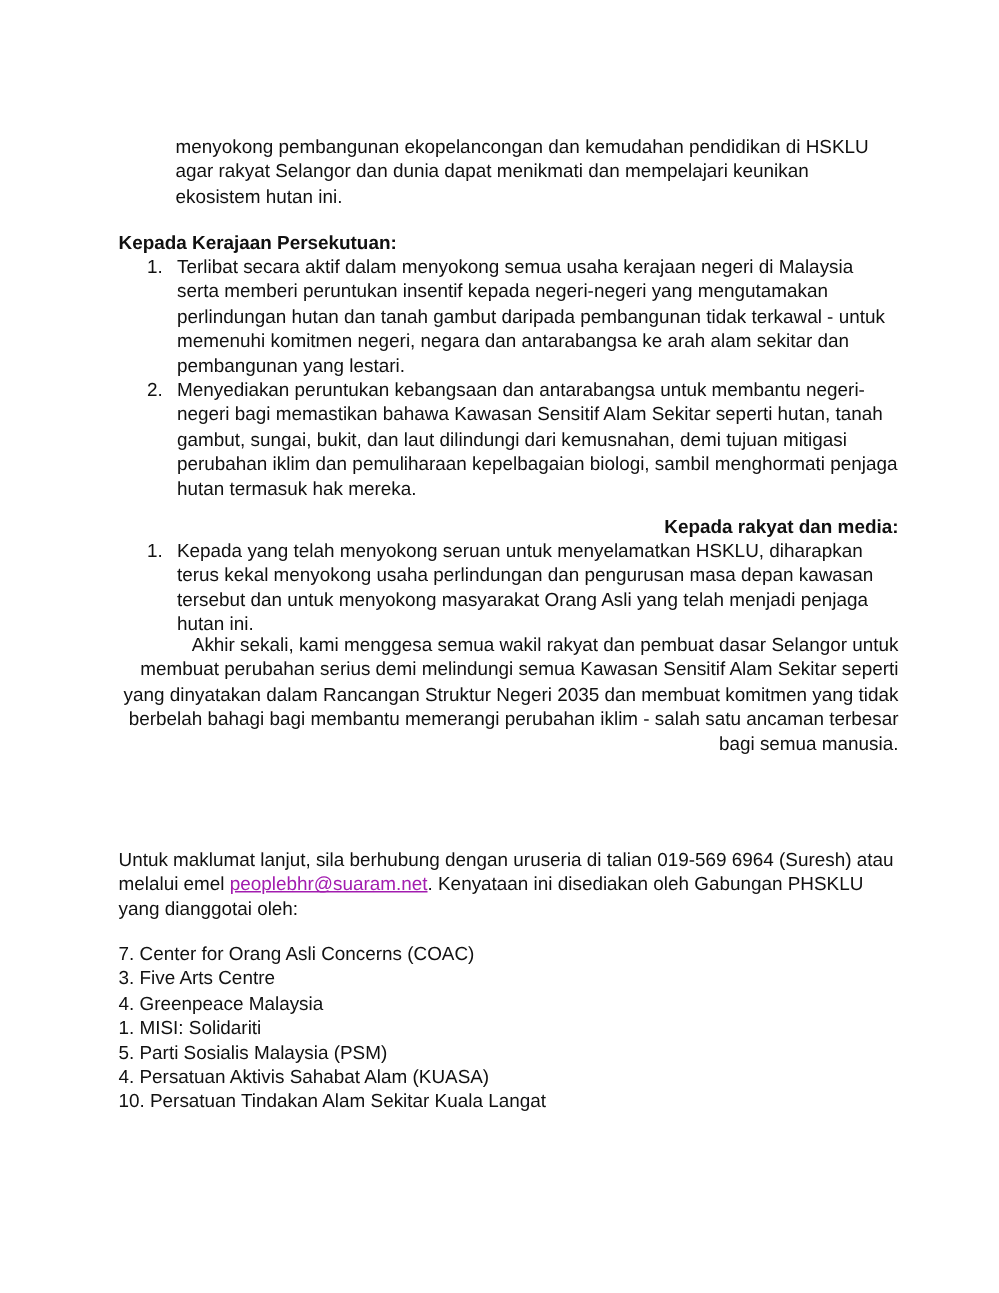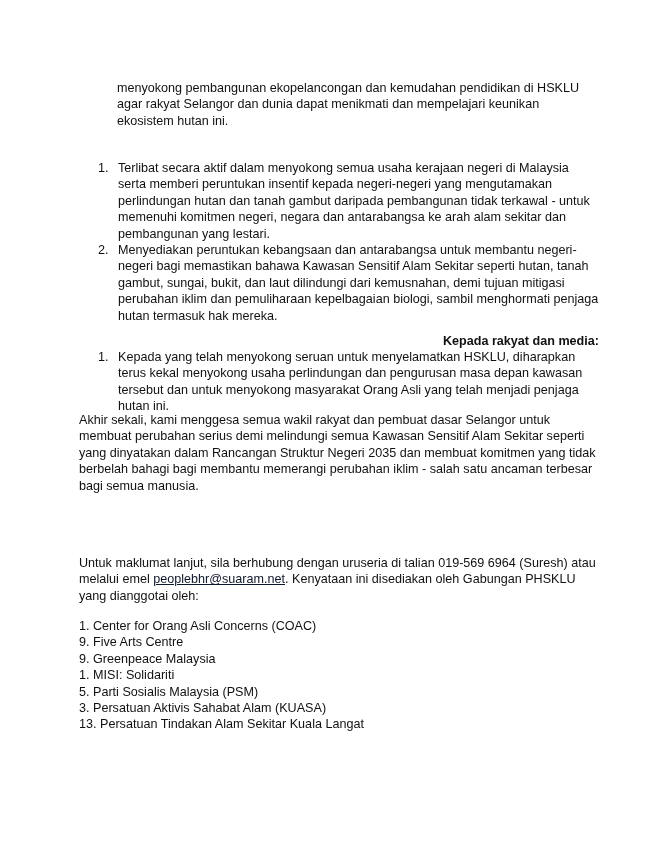--- a/index.html
+++ b/index.html
@@ -3,37 +3,38 @@
 <meta charset="utf-8">
 <style>
   html, body { margin: 0; padding: 0; background: #ffffff; }
   body {
     width: 666px; height: 862px; position: relative; overflow: hidden;
     font-family: "Liberation Sans", sans-serif;
     color: #111111;
     font-size: 12.6px;
     line-height: 16.4px;
   }
-  .page { position: absolute; left: 0; top: 2px; width: 666px; height: 608px; }
+  .page { position: absolute; left: 0; top: 12px; width: 666px; height: 608px; }
   .p { position: absolute; left: 79px; width: 520px; margin: 0; }
   .indent { left: 117px; width: 475px; }
   .h { font-weight: bold; }
   ol { margin: 0; padding: 0; list-style: none; }
   .li { position: relative; padding-left: 39px; margin: 0; }
   .li .num { position: absolute; left: 19px; top: 0; }
   .org { margin: 0; }
-  a.link { color: #0f172a; text-decoration: underline; }
+  a.link { color: #a21caf; text-decoration: underline; }
 </style>
 </head>
 <body>
 
 <div class="page">
 
   <p class="p indent" style="top:78px;">menyokong pembangunan ekopelancongan dan kemudahan pendidikan di HSKLU agar rakyat Selangor dan dunia dapat menikmati dan mempelajari keunikan ekosistem hutan ini.</p>
 
+  <p class="p h" style="top:142px;">Kepada Kerajaan Persekutuan:</p>
 
   <ol class="p" style="top:158px; left:79px; width:520px;">
     <li class="li">
       <span class="num">1.</span>
       <span>Terlibat secara aktif dalam menyokong semua usaha kerajaan negeri di Malaysia serta memberi peruntukan insentif kepada negeri-negeri yang mengutamakan perlindungan hutan dan tanah gambut daripada pembangunan tidak terkawal - untuk memenuhi komitmen negeri, negara dan antarabangsa ke arah alam sekitar dan pembangunan yang lestari.</span>
     </li>
     <li class="li">
       <span class="num">2.</span>
       <span>Menyediakan peruntukan kebangsaan dan antarabangsa untuk membantu negeri-negeri bagi memastikan bahawa Kawasan Sensitif Alam Sekitar seperti hutan, tanah gambut, sungai, bukit, dan laut dilindungi dari kemusnahan, demi tujuan mitigasi perubahan iklim dan pemuliharaan kepelbagaian biologi, sambil menghormati penjaga hutan termasuk hak mereka.</span>
     </li>
@@ -41,27 +42,27 @@
 
   <p class="p h" style="top:331px;text-align:right;">Kepada rakyat dan media:</p>
 
   <ol class="p" style="top:347px; left:79px; width:520px;">
     <li class="li">
       <span class="num">1.</span>
       <span>Kepada yang telah menyokong seruan untuk menyelamatkan HSKLU, diharapkan terus kekal menyokong usaha perlindungan dan pengurusan masa depan kawasan tersebut dan untuk menyokong masyarakat Orang Asli yang telah menjadi penjaga hutan ini.</span>
     </li>
   </ol>
 
-  <p class="p" style="top:410px;">Akhir sekali, kami menggesa semua wakil rakyat dan pembuat dasar Selangor untuk membuat perubahan serius demi melindungi semua Kawasan Sensitif Alam Sekitar seperti yang dinyatakan dalam Rancangan Struktur Negeri 2035 dan membuat komitmen yang tidak berbelah bahagi bagi membantu memerangi perubahan iklim - salah satu ancaman terbesar bagi semua manusia.</p>
+  <p class="p" style="top:410px;text-align:right;">Akhir sekali, kami menggesa semua wakil rakyat dan pembuat dasar Selangor untuk membuat perubahan serius demi melindungi semua Kawasan Sensitif Alam Sekitar seperti yang dinyatakan dalam Rancangan Struktur Negeri 2035 dan membuat komitmen yang tidak berbelah bahagi bagi membantu memerangi perubahan iklim - salah satu ancaman terbesar bagi semua manusia.</p>
 
   <p class="p" style="top:553px;"><span>Untuk maklumat lanjut, sila berhubung dengan uruseria di talian 019-569 6964 (Suresh) atau melalui emel </span><a class="link" href="#">peoplebhr@suaram.net</a><span>. Kenyataan ini disediakan oleh Gabungan PHSKLU yang dianggotai oleh:</span></p>
 
   <div class="p" style="top:616px;">
-    <p class="org">1. Center for Orang Asli Concerns (COAC)</p>
-    <p class="org">9. Five Arts Centre</p>
-    <p class="org">9. Greenpeace Malaysia</p>
+    <p class="org">7. Center for Orang Asli Concerns (COAC)</p>
+    <p class="org">3. Five Arts Centre</p>
+    <p class="org">4. Greenpeace Malaysia</p>
     <p class="org">1. MISI: Solidariti</p>
     <p class="org">5. Parti Sosialis Malaysia (PSM)</p>
-    <p class="org">3. Persatuan Aktivis Sahabat Alam (KUASA)</p>
-    <p class="org">13. Persatuan Tindakan Alam Sekitar Kuala Langat</p>
+    <p class="org">4. Persatuan Aktivis Sahabat Alam (KUASA)</p>
+    <p class="org">10. Persatuan Tindakan Alam Sekitar Kuala Langat</p>
   </div>
 
 </div>
 
 </body></html>

